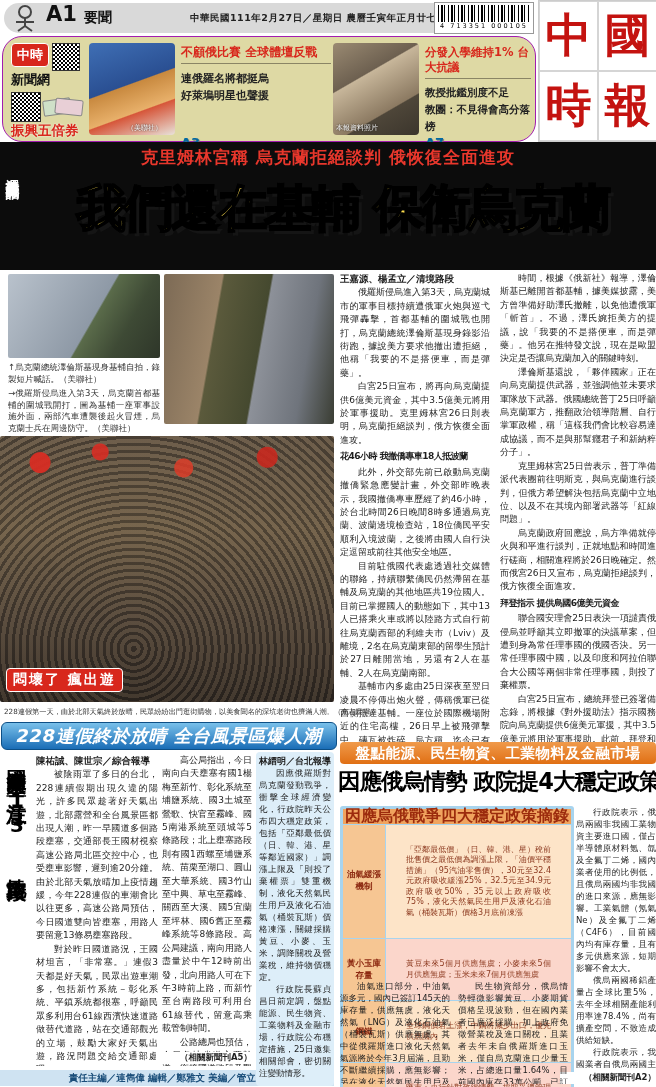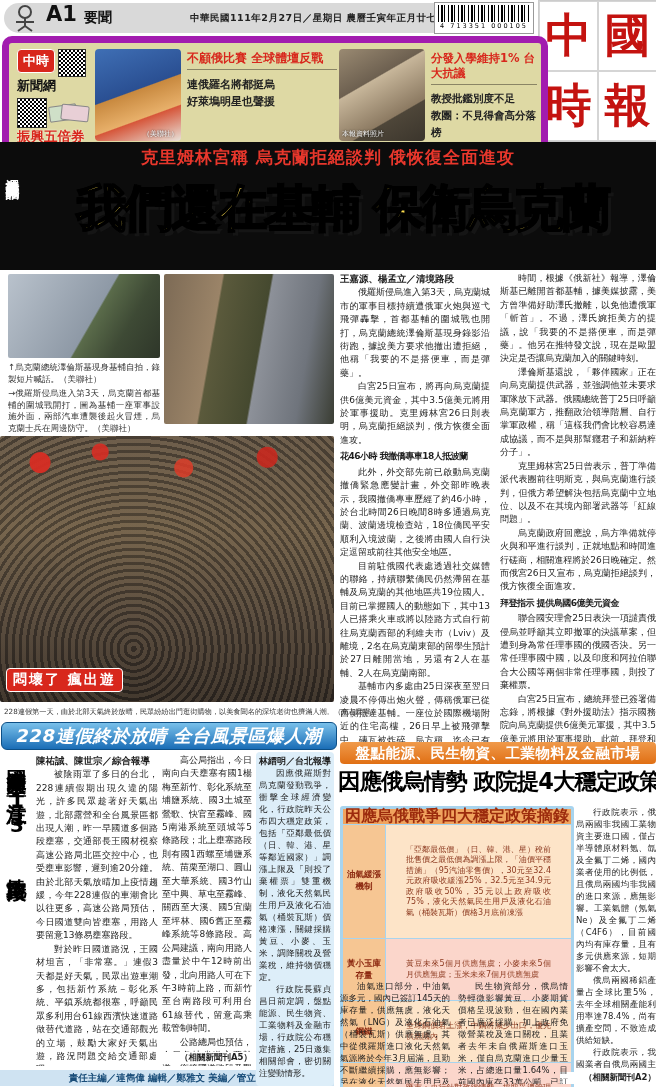--- a/index.html
+++ b/index.html
@@ -14,21 +14,21 @@
   .barcode{left:434px;top:2px;width:98px;height:30px;background:#fff;border:1px solid #999;}
   .bars{margin:2px 3px 0 3px;height:17px;
     background:repeating-linear-gradient(90deg,#000 0 1px,#fff 1px 3px,#000 3px 5px,#fff 5px 6px,#000 6px 7px,#fff 7px 10px);}
   .bdigits{font-size:6.5px;letter-spacing:2px;text-align:center;color:#000;}
   
   .mast{left:538px;top:0;width:118px;height:140px;background:#fff;border:1px solid #ccc;
         display:grid;grid-template-columns:1fr 1fr;grid-template-rows:1fr 1fr;}
   .mast div{border:1px solid #d5d5d5;display:flex;align-items:center;justify-content:center;
         font-family:"DejaVu Serif",serif;font-weight:900;font-size:46px;color:#c41310;}
   
-  .strip{left:2px;top:36px;width:532px;height:104px;background:#ded9a4;border:7px solid #a21caf;border-radius:10px;}
+  .strip{left:2px;top:36px;width:532px;height:104px;background:#ded9a4;border:1px solid #a21caf;border-radius:20px;}
   .brandbox{left:8px;top:6px;width:78px;height:92px;}
   .ctlogo{display:inline-block;background:#d8271c;color:#fff;font-weight:900;font-size:13px;
           padding:2px 5px;border-radius:4px;border:1px solid #fff;}
   .qr{display:inline-block;background:
       repeating-conic-gradient(#000 0% 25%,#fff 0% 50%);background-size:4px 4px;border:1px solid #333;}
   .brandsub{font-weight:900;font-size:13px;color:#111;}
   .coupon{font-weight:900;font-size:13.5px;color:#d8271c;text-shadow:0 0 2px #fff;}
   .note{display:inline-block;width:26px;height:14px;border:1px solid #888;border-radius:2px;}
   .tphoto{border-radius:4px;overflow:hidden;}
   .pcredit{position:absolute;font-size:7px;color:#fff;text-shadow:0 0 2px #000;}
@@ -119,21 +119,21 @@
       <div style="display:flex;gap:2px;margin-top:3px;align-items:center">
         <span class="qr" style="width:28px;height:28px"></span>
         <span class="note" style="background:#cfe0c8;transform:rotate(-8deg)"></span>
         <span class="note" style="background:#e8cfd6;margin-left:-18px;transform:rotate(6deg)"></span>
       </div>
       <div class="coupon">振興五倍券</div>
     </div>
 
     <div class="abs tphoto" style="left:86px;top:6px;width:86px;height:92px;
          background:linear-gradient(160deg,#3f6fb5 0%,#2a4f92 45%,#c8893f 46%,#e8b06a 70%,#d6563a 71%,#e8e2da 100%)">
-      <span class="pcredit" style="right:3px;bottom:2px">（美聯社）</span>
+      <span class="pcredit" style="right:13px;bottom:2px">（美聯社）</span>
     </div>
     <div class="abs" style="left:178px;top:8px;width:150px">
       <div class="ttitle">不顧俄比賽 全球體壇反戰</div>
       <div class="tline" style="margin-top:6px">連俄羅名將都挺烏</div>
       <div class="tline">好萊塢明星也聲援</div>
     </div>
     <div class="abs pageref" style="left:178px;top:78px">A3</div>
 
     <div class="abs tphoto" style="left:330px;top:6px;width:86px;height:92px;
          background:linear-gradient(150deg,#9a8a72 0%,#6d6050 35%,#c7b69a 36%,#8c7a62 70%,#4e4639 71%,#3b352c 100%)">

